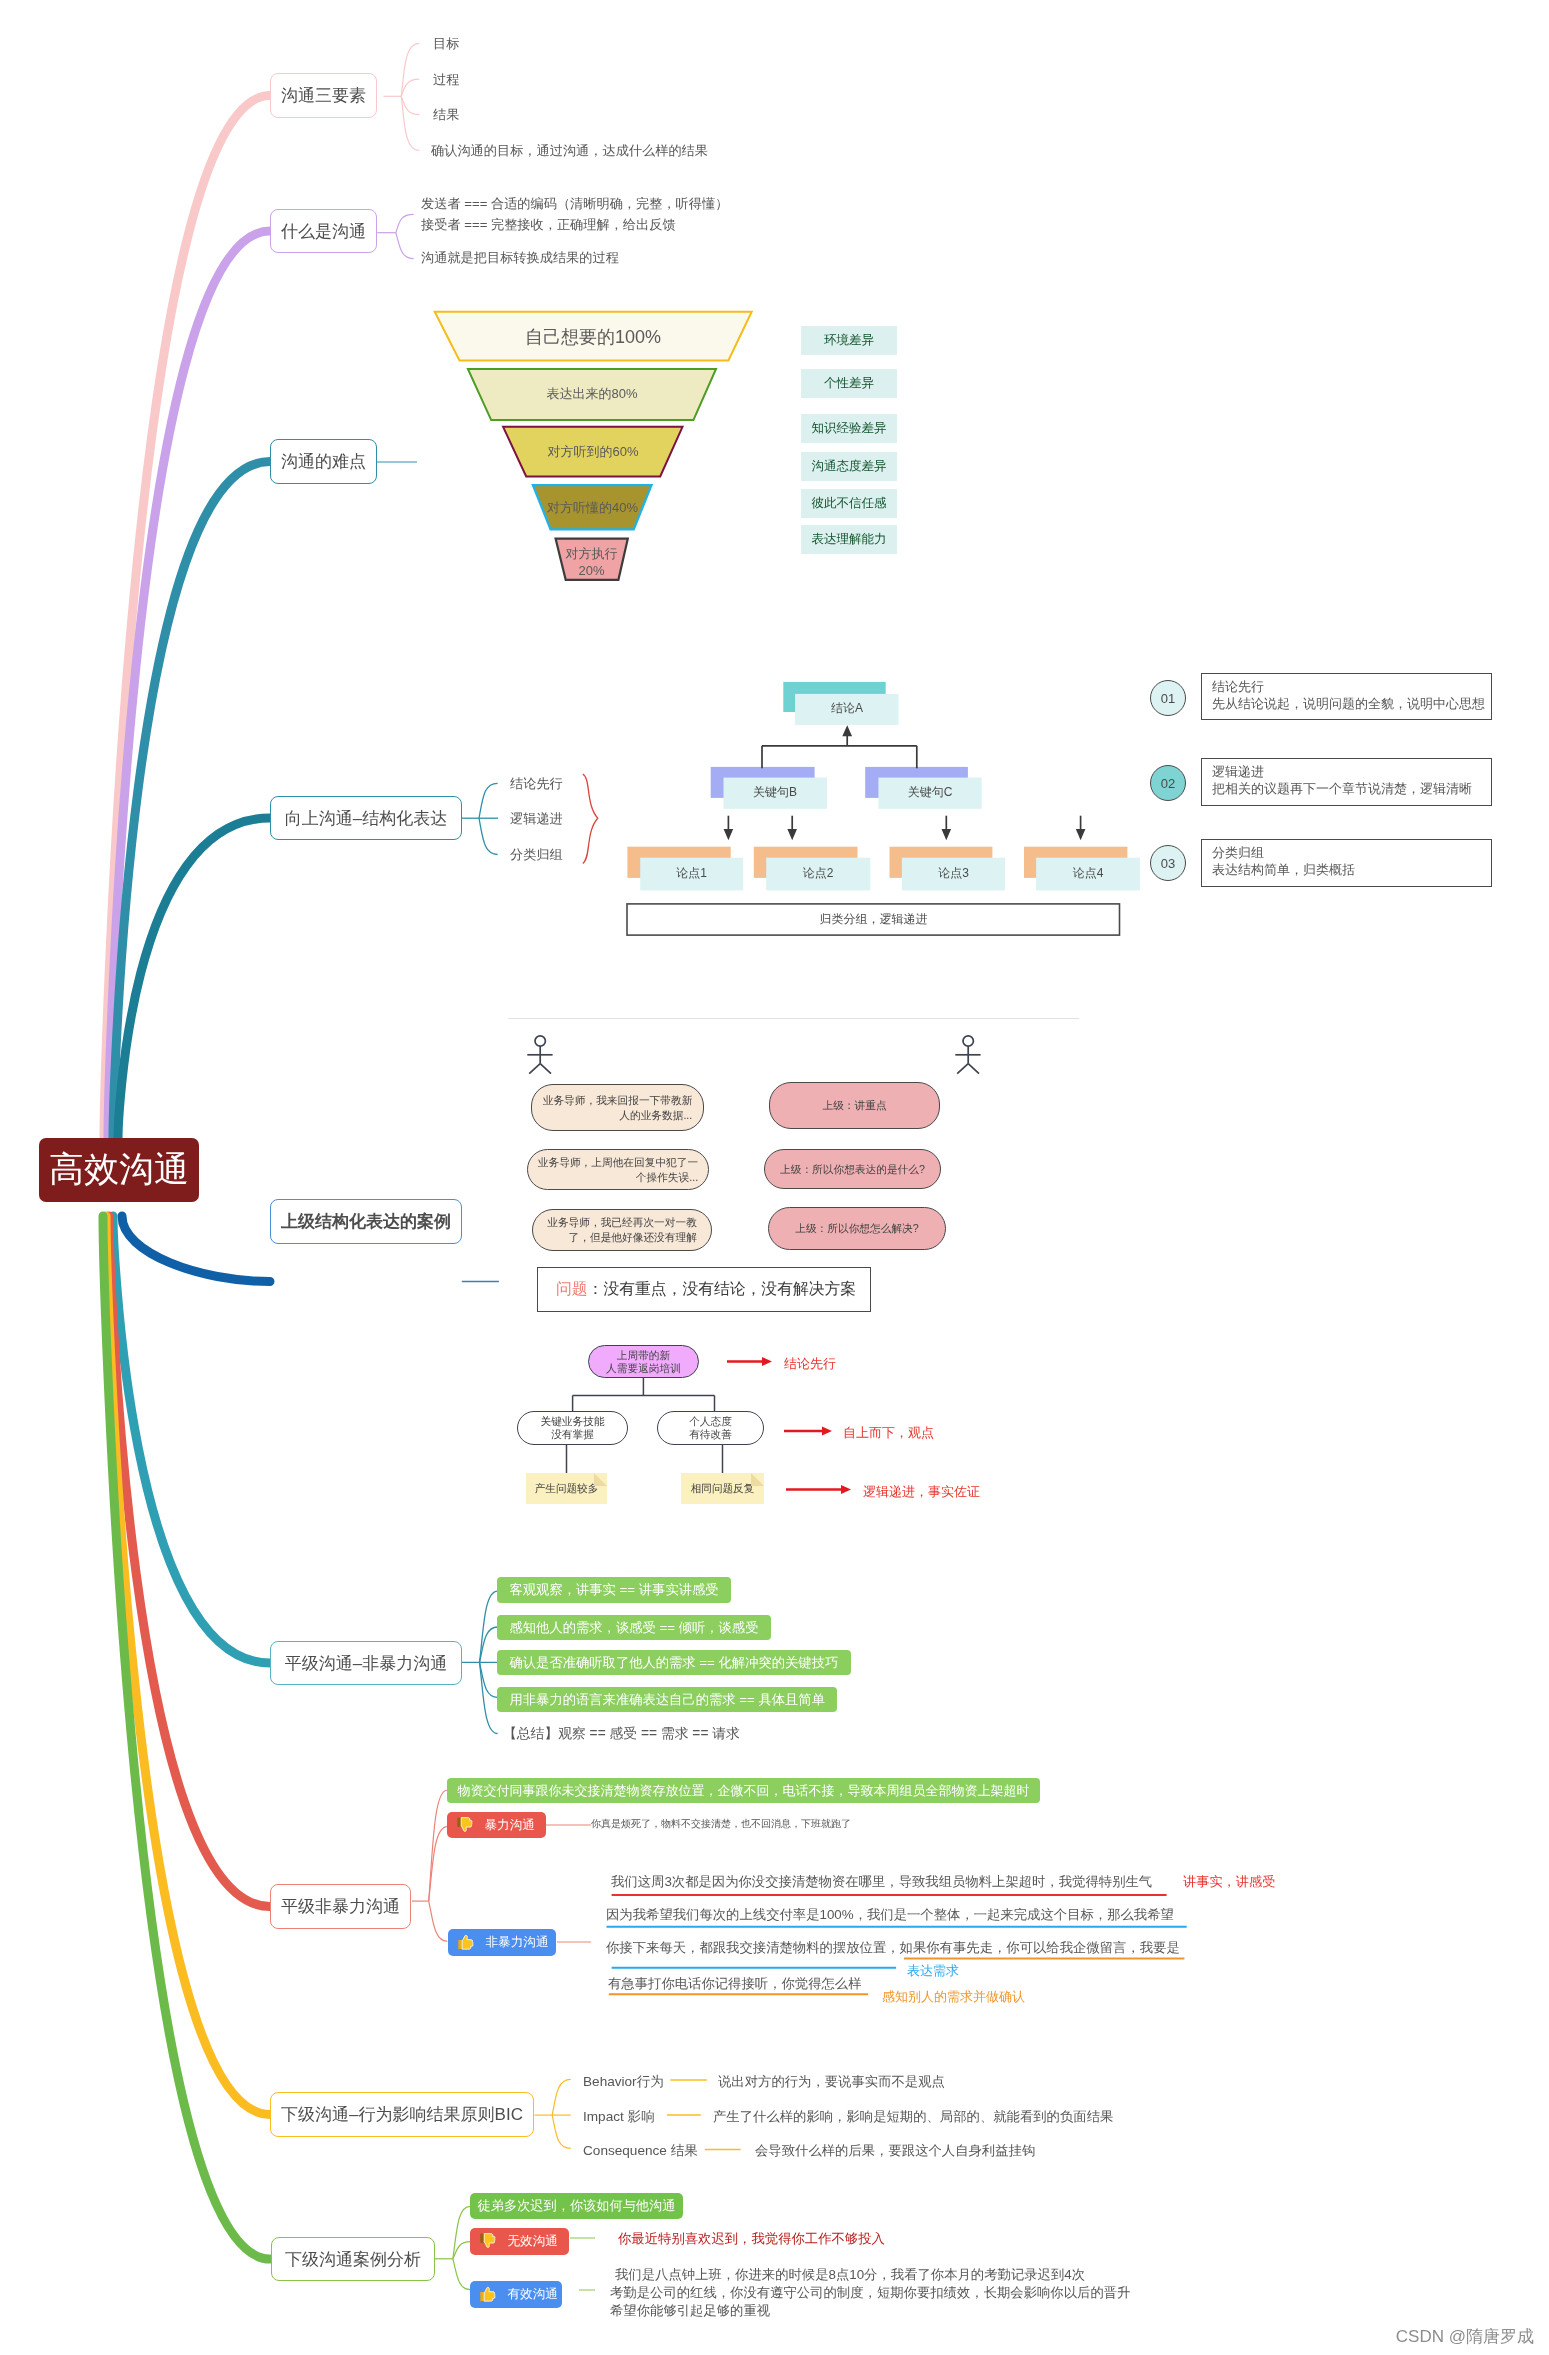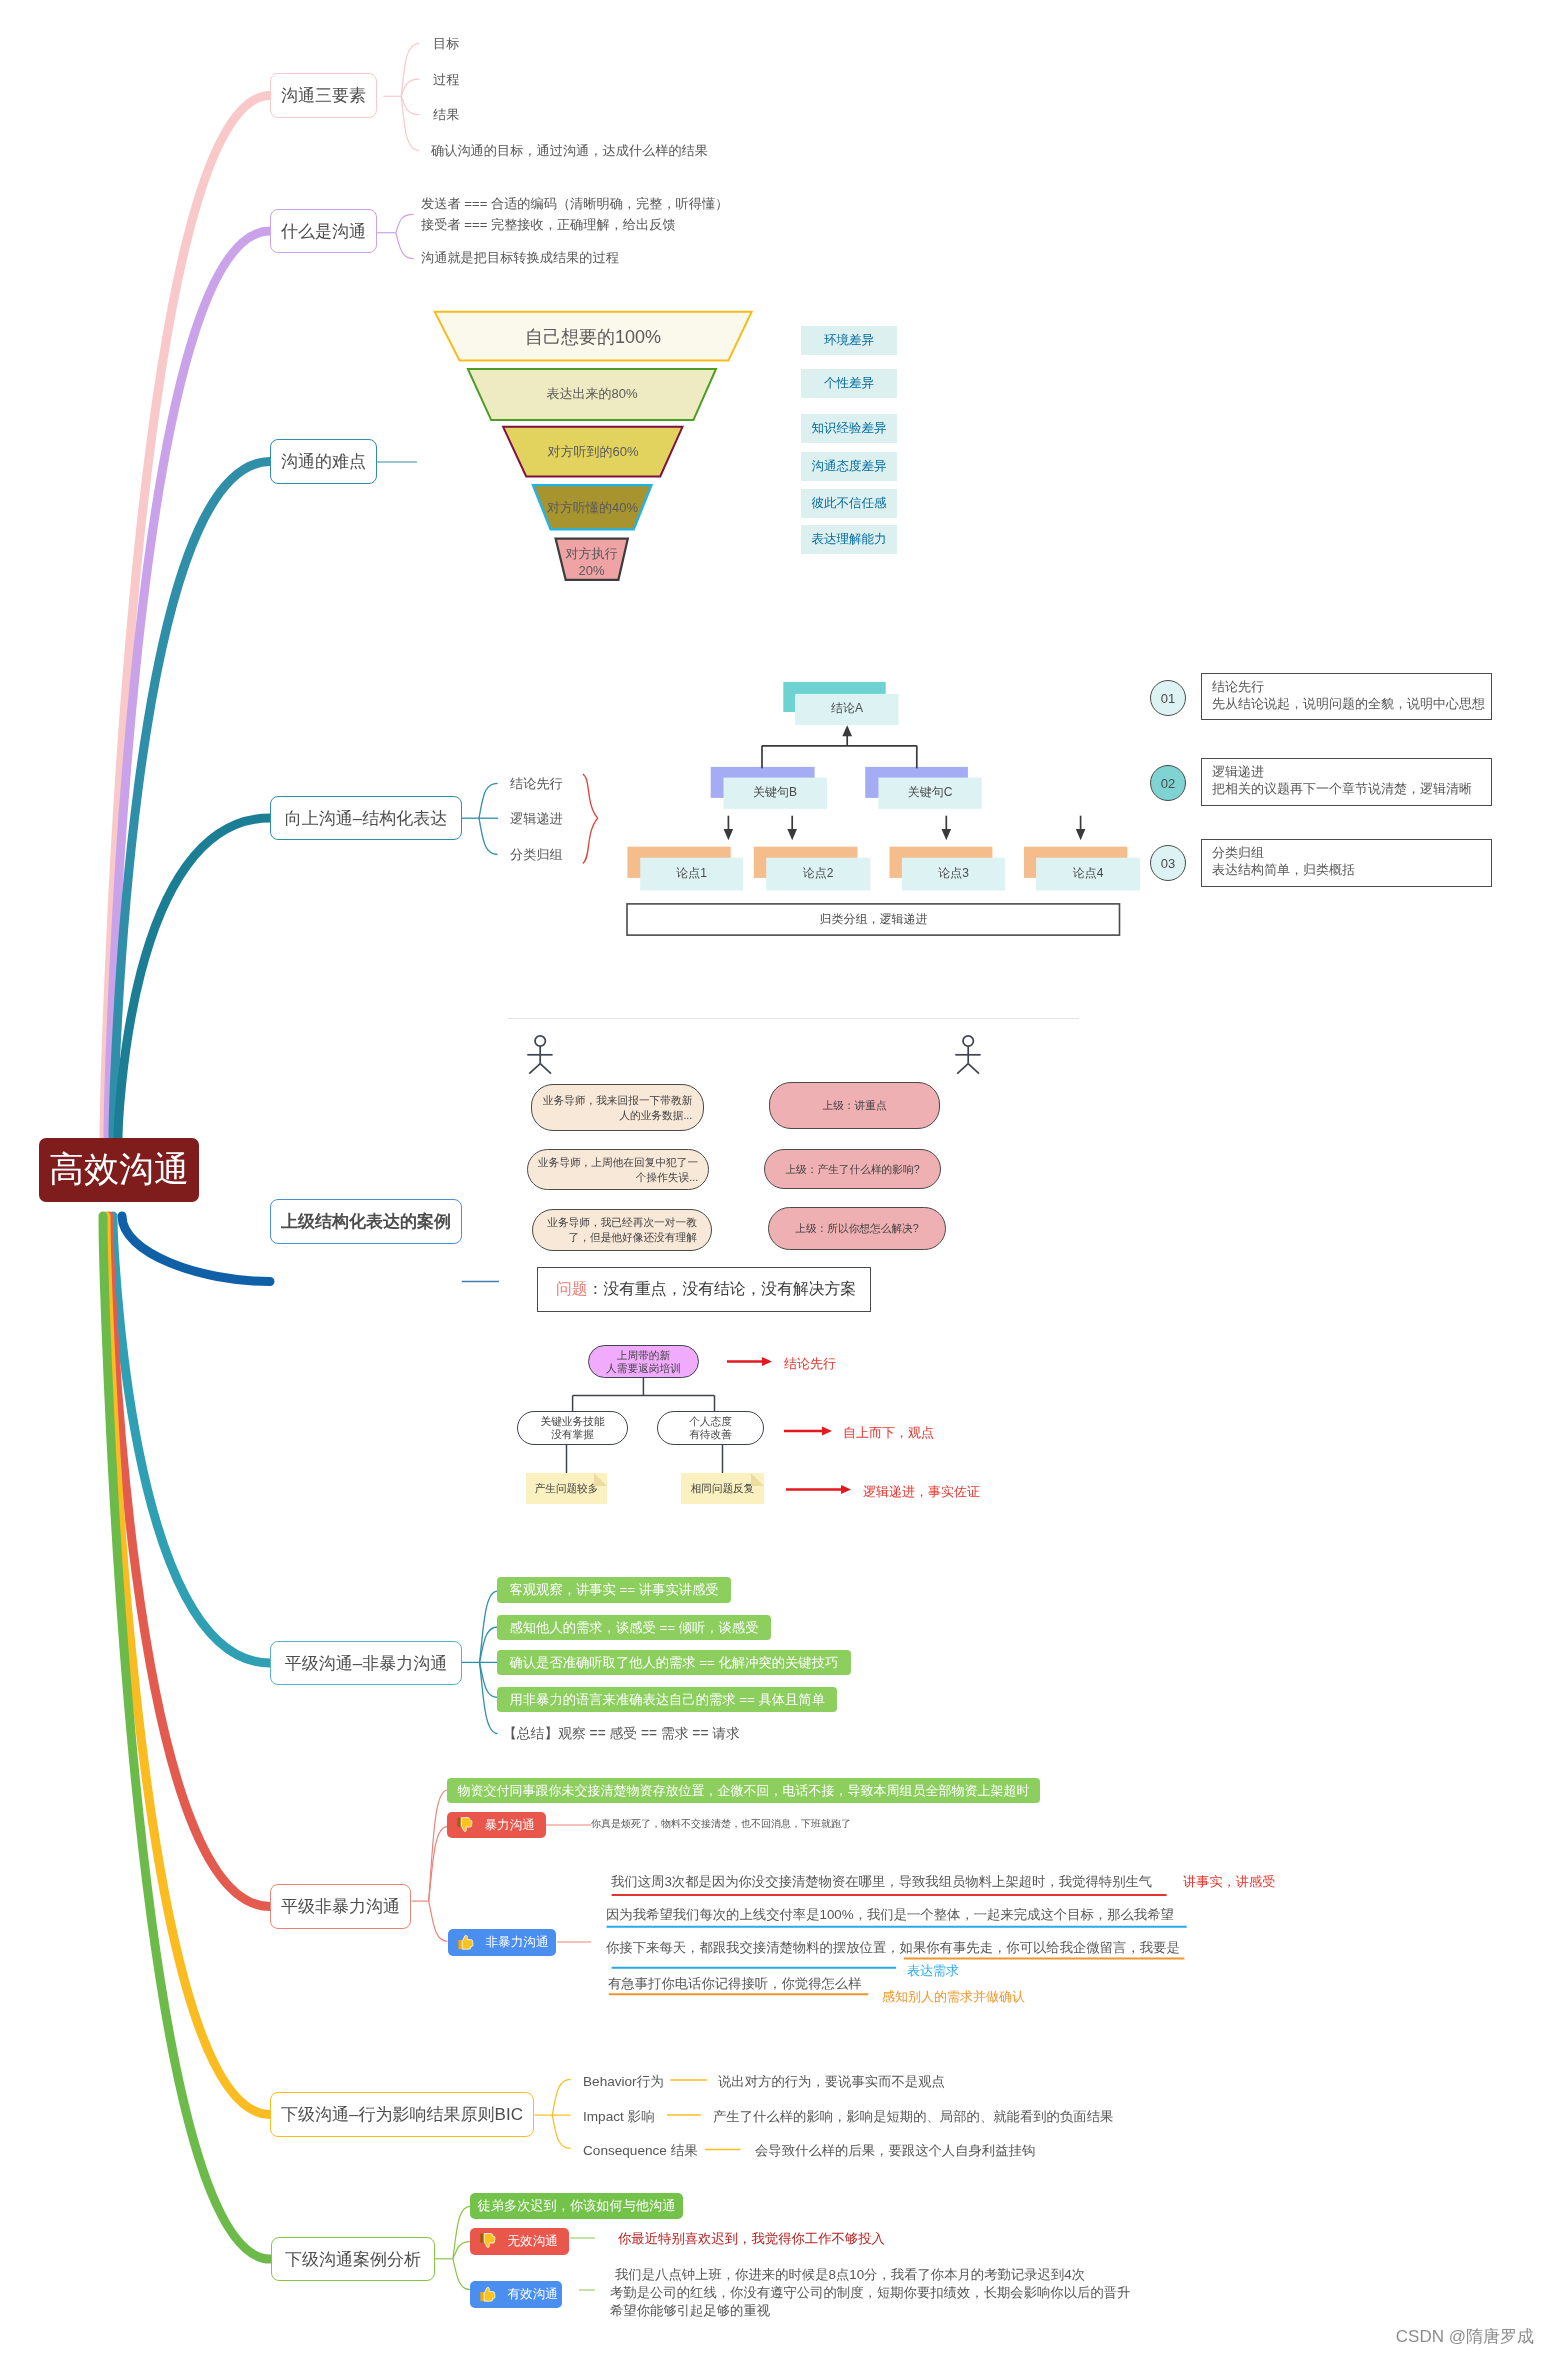--- a/index.html
+++ b/index.html
@@ -13,21 +13,21 @@
     background:#7f1d1d;color:#fff;font-size:35px;display:flex;align-items:center;
     justify-content:center;letter-spacing:0px;z-index:5;white-space:nowrap;}
   
   .bbox{border:1px solid #999;border-radius:8px;background:#fff;display:flex;
     align-items:center;justify-content:center;font-size:17px;color:#4d4d4d;z-index:4;
     white-space:nowrap;padding:0 11px;box-sizing:border-box;}
   
   .leaf{font-size:13.2px;color:#565656;white-space:nowrap;line-height:22px;}
   
   .fn-lab{text-align:center;font-size:13px;color:#5a5a5a;}
-  .fn-tag{width:96px;height:28.5px;background:#dcf0ef;color:#0369a1;font-size:12.5px;
+  .fn-tag{width:96px;height:28.5px;background:#dcf0ef;color:#14532d;font-size:12.5px;
     display:flex;align-items:center;justify-content:center;}
   
   .pv-lab{text-align:center;font-size:12px;color:#4a4a4a;}
   .step-circle{width:36px;height:36px;border-radius:50%;border:1.6px solid #4a4a4a;
     display:flex;align-items:center;justify-content:center;font-size:13px;color:#4a4a4a;
     box-sizing:border-box;}
   .step-box{border:1.6px solid #4a4a4a;box-sizing:border-box;padding:4px 0 0 10px;
     font-size:13px;color:#565656;line-height:17px;}
   
   .bub{border:1.7px solid #4a4a4a;border-radius:22px;box-sizing:border-box;
@@ -257,21 +257,21 @@
   <path d="M20.2 33.7 L9.2 43.6"></path>
   <path d="M20.2 33.7 L31 43.6"></path>
 </svg>
 <div class="abs bub bub-l" style="left:531px;top:1084px;width:173px;height:47px;">业务导师，我来回报一下带教新
 人的业务数据...</div>
 <div class="abs bub bub-l" style="left:527px;top:1149px;width:182px;height:41px;">业务导师，上周他在回复中犯了一
 个操作失误...</div>
 <div class="abs bub bub-l" style="left:532px;top:1209px;width:180px;height:42px;">业务导师，我已经再次一对一教
 了，但是他好像还没有理解</div>
 <div class="abs bub bub-r" style="left:769px;top:1082px;width:171px;height:47px;">上级：讲重点</div>
-<div class="abs bub bub-r" style="left:764px;top:1149px;width:177px;height:40px;">上级：产生了什么样的影响?</div>
+<div class="abs bub bub-r" style="left:764px;top:1149px;width:177px;height:40px;">上级：所以你想表达的是什么?</div>
 <div class="abs bub bub-r" style="left:768px;top:1207px;width:178px;height:43px;">上级：所以你想怎么解决?</div>
 <div class="abs" style="left:537px;top:1267px;width:334px;height:45px;border:1.7px solid #4a4a4a;box-sizing:border-box;display:flex;align-items:center;padding-left:18px;font-size:15.8px;white-space:nowrap;">
   <span style="color:#ee7b72;">问题</span>
     <span style="color:#3a3a3a;">：没有重点，没有结论，没有解决方案</span>
 </div>
 
 <svg class="abs" style="left:505px;top:1340px;width:290px;height:180px" viewBox="505 1340 290 180" fill="none" stroke="#3d4450" stroke-width="1.5">
   <path d="M643.4 1378 V1395.5"></path>
   <path d="M572.6 1395.5 H714.5"></path>
   <path d="M572.6 1395.5 V1411"></path>

